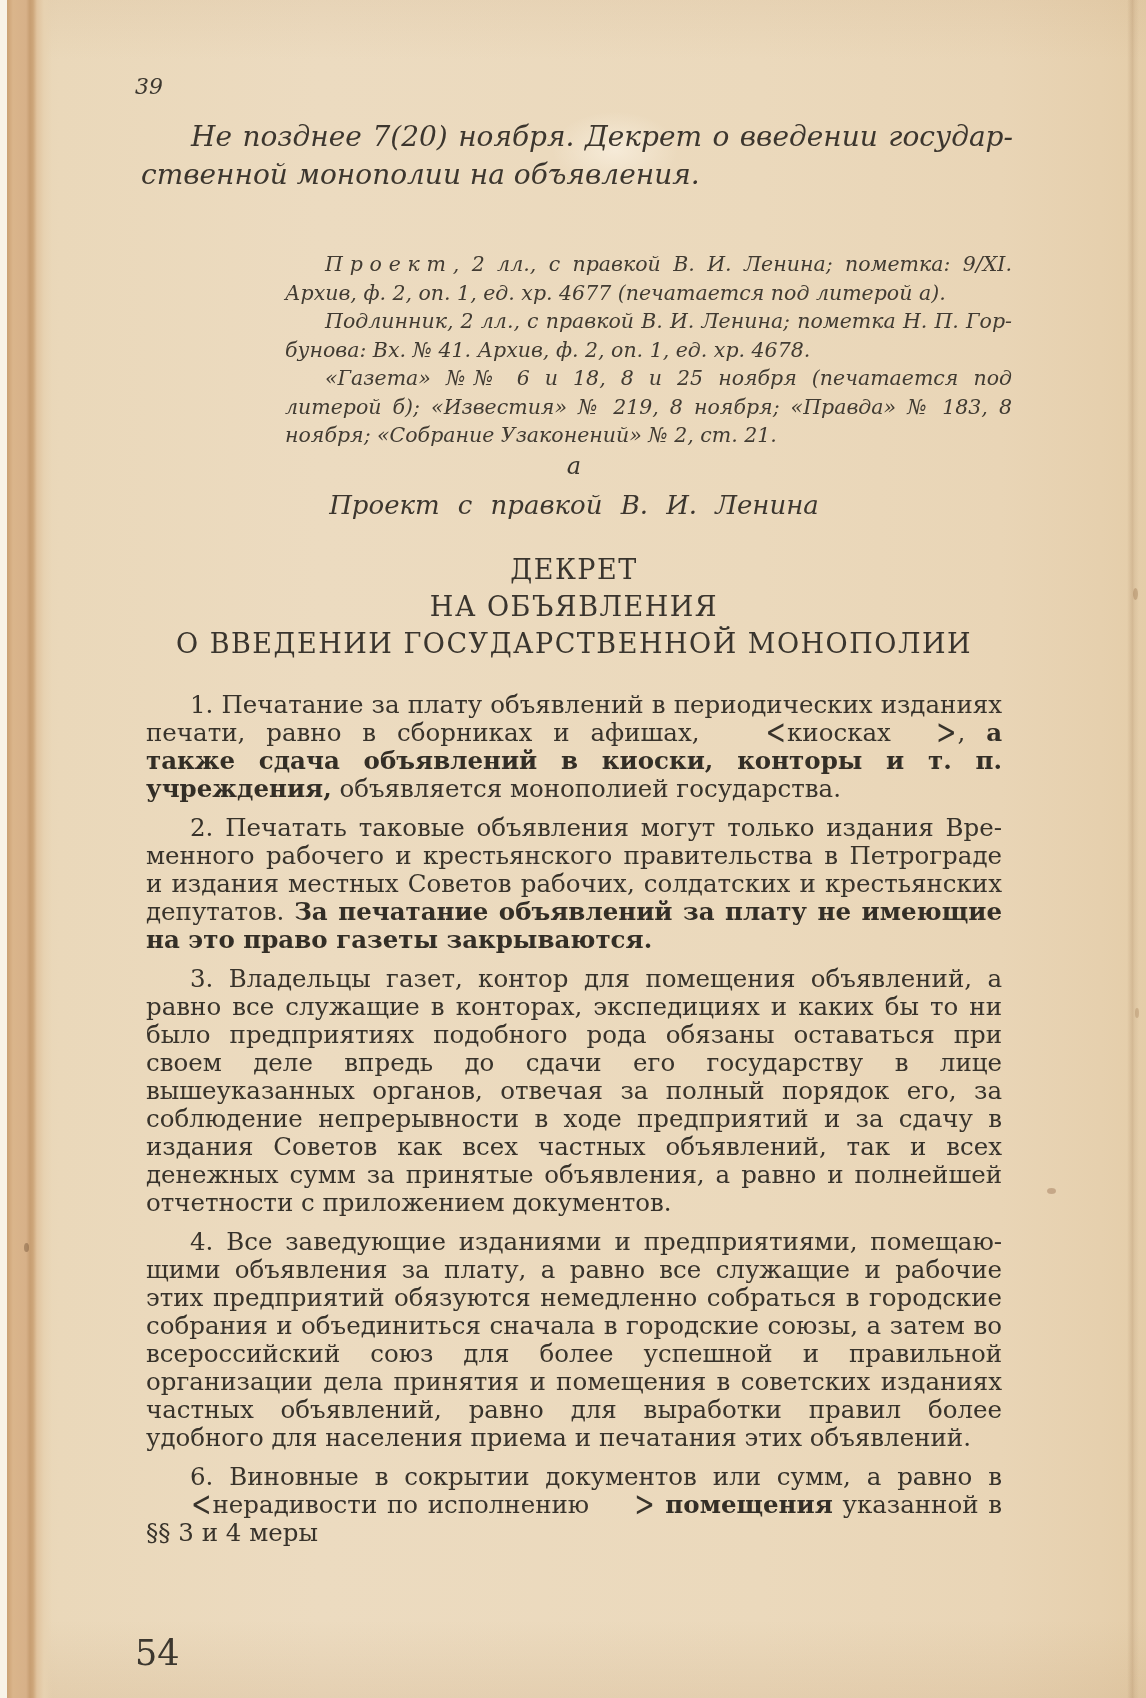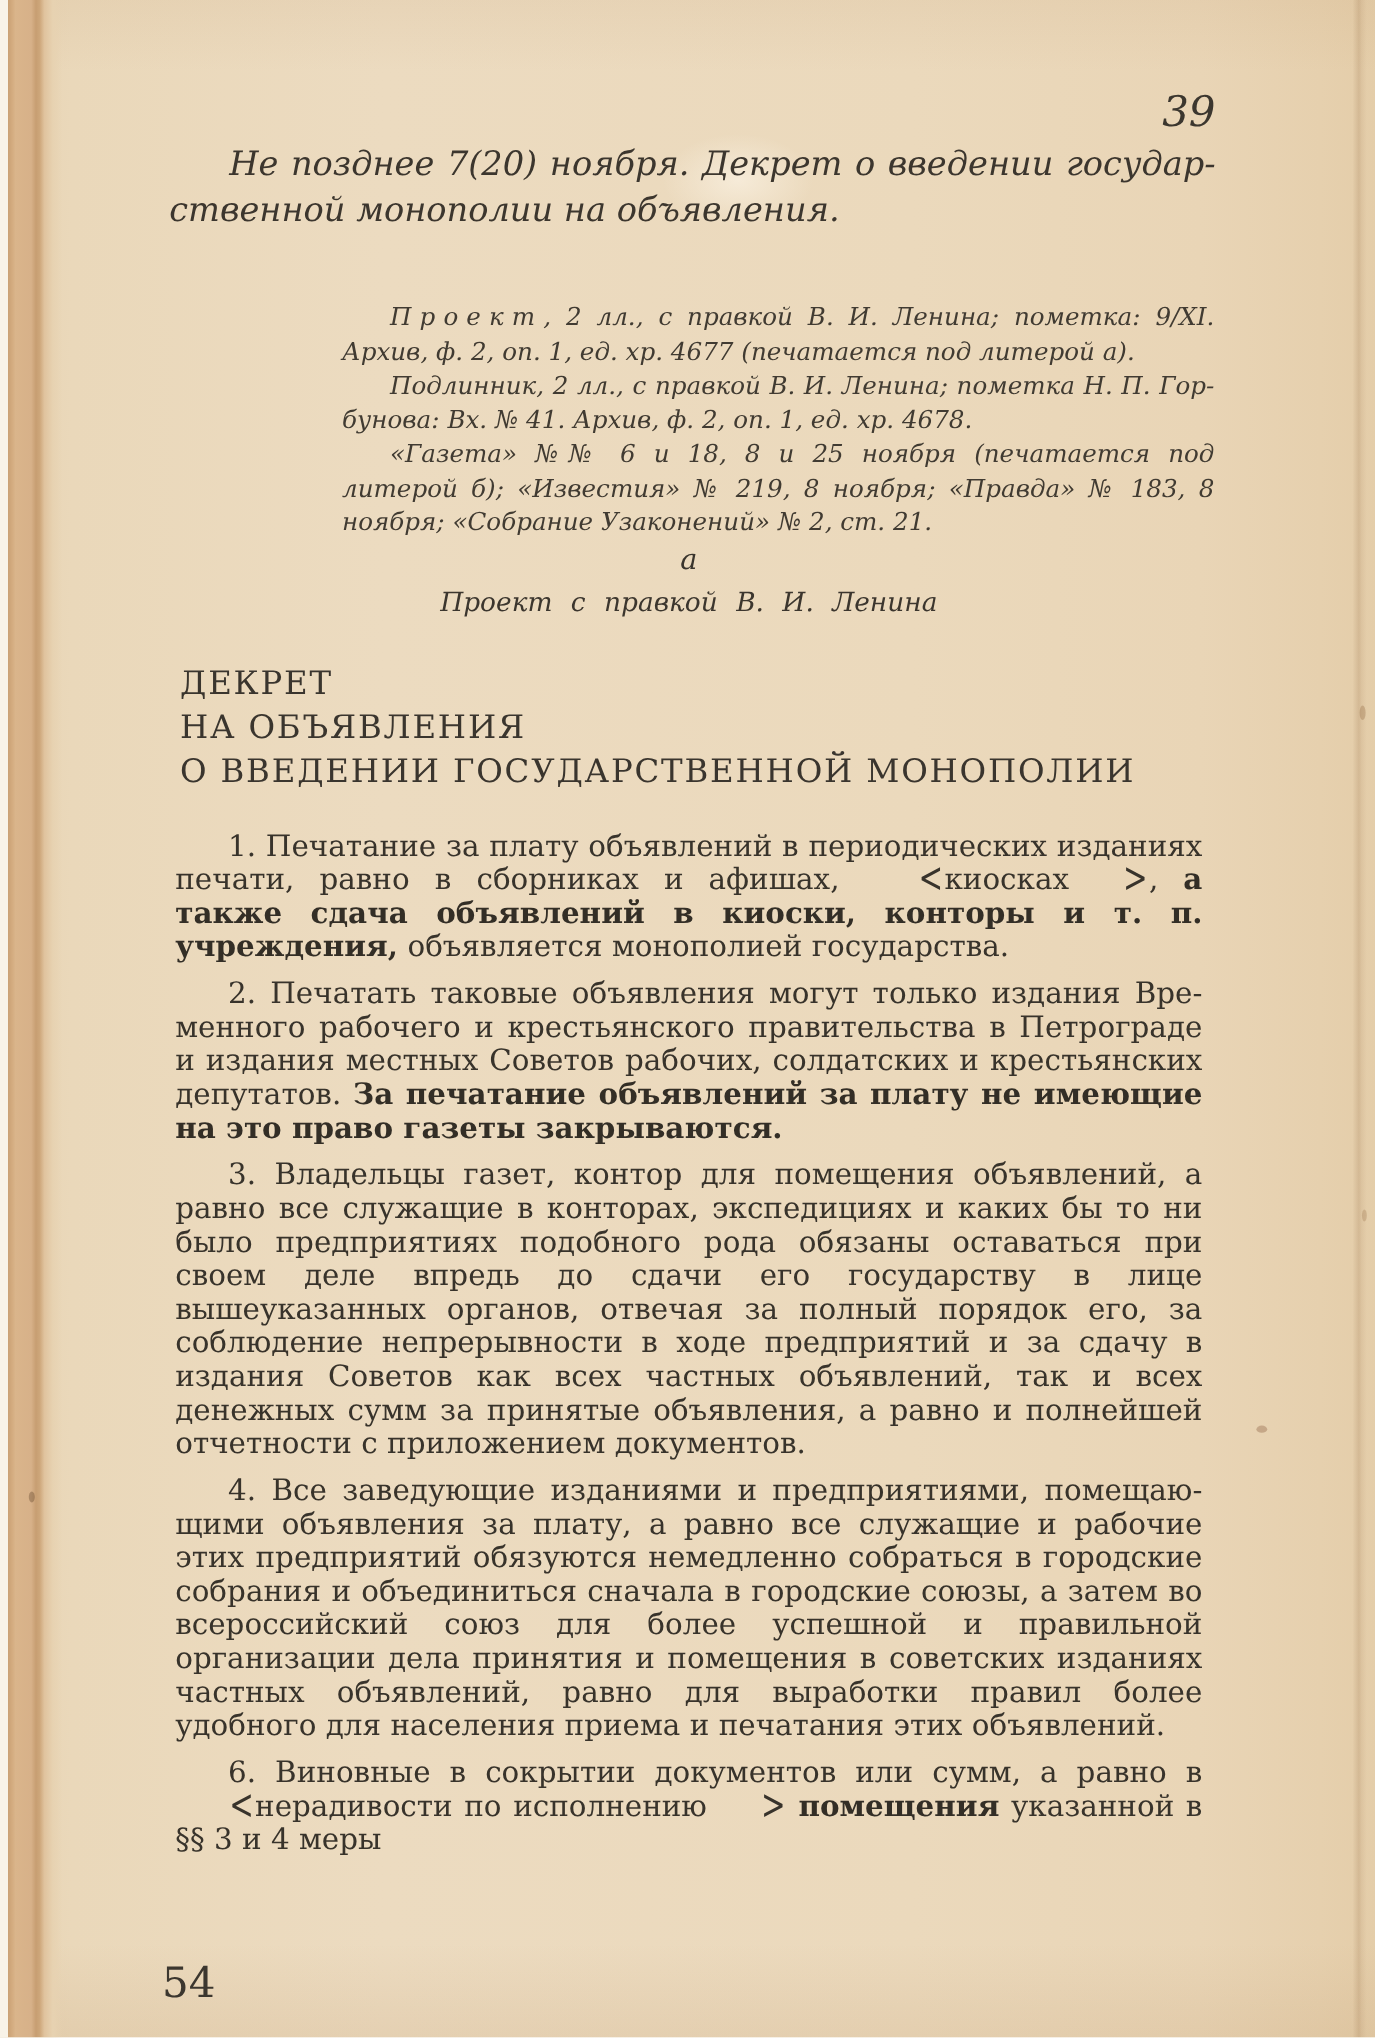--- a/index.html
+++ b/index.html
@@ -34,21 +34,21 @@
   }
 
   .speck { position: absolute; border-radius: 50%; }
   .speck1 { left: 1133px; top: 588px;  width: 5px;  height: 12px; background: rgba(140,95,55,0.30); }
   .speck2 { left: 1135px; top: 1008px; width: 4px;  height: 10px; background: rgba(140,95,55,0.25); }
   .speck3 { left: 1047px; top: 1188px; width: 9px;  height: 6px;  background: rgba(120,70,40,0.30); }
   .speck4 { left: 24px;   top: 1243px; width: 5px;  height: 9px;  background: rgba(90,60,35,0.35); }
 
   .pgno-top {
     position: absolute; top: 74px; left: 135px; width: 878px;
-    text-align: right; font-size: 35px; font-style: italic; color: #3c372f;
+    text-align: left; font-size: 22px; font-style: italic; color: #3c372f;
   }
 
   .headline {
     position: absolute; top: 118px; left: 141px; width: 872px;
     font-size: 28px; font-style: italic; line-height: 38px;
     text-align: justify; text-indent: 50px; color: #3c362e;
   }
 
   .src {
     position: absolute; top: 206px; left: 285px; width: 727px;
@@ -58,27 +58,27 @@
   .src p { margin: 0; text-indent: 40px; }
   .sp-label { letter-spacing: 0.33em; }
 
   .letter-a {
     position: absolute; top: 452px; left: 135px; width: 878px;
     text-align: center; font-size: 24px; font-style: italic;
   }
 
   .subtitle {
     position: absolute; top: 490px; left: 135px; width: 878px;
-    text-align: center; font-size: 22px; font-style: italic; word-spacing: 0.38em;
+    text-align: center; font-size: 26px; font-style: italic; word-spacing: 0.38em;
     color: #3c362e;
   }
 
   .title {
-    position: absolute; top: 551px; left: 150px; width: 878px;
-    font-size: 27px; line-height: 37px; letter-spacing: 1.5px;
+    position: absolute; top: 551px; left: 135px; width: 878px;
+    text-align: center; font-size: 27px; line-height: 37px; letter-spacing: 1.5px;
     color: #3a352e;
   }
 
   .bodytext {
     position: absolute; top: 680px; left: 135px; width: 878px;
     font-size: 24.5px; line-height: 28px; text-align: justify; color: #38332b;
   }
   .bodytext p { margin: 11px; text-indent: 44px; }
 
   .b { font-weight: bold; color: #332e26; }

